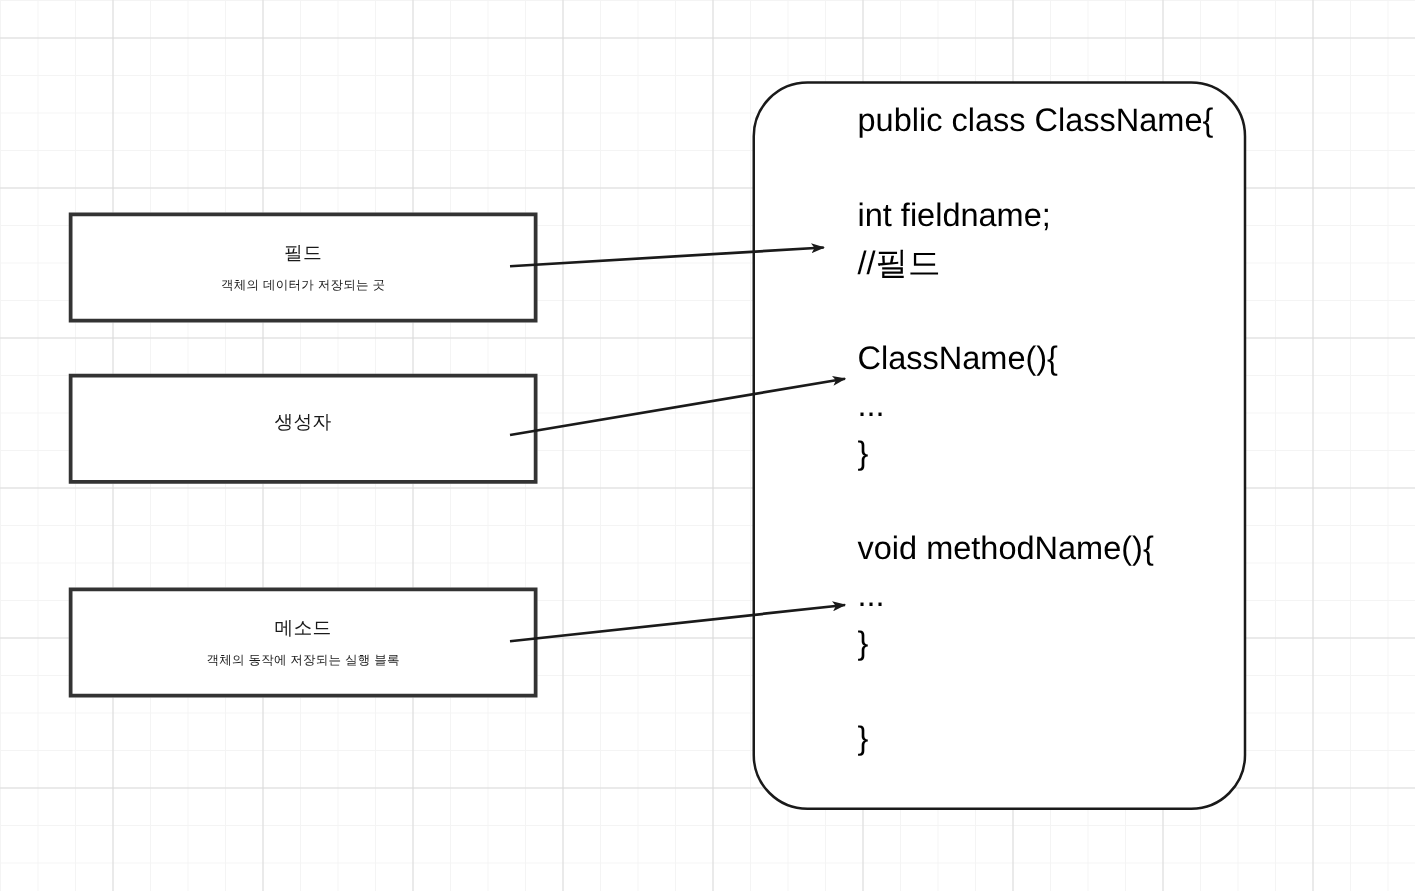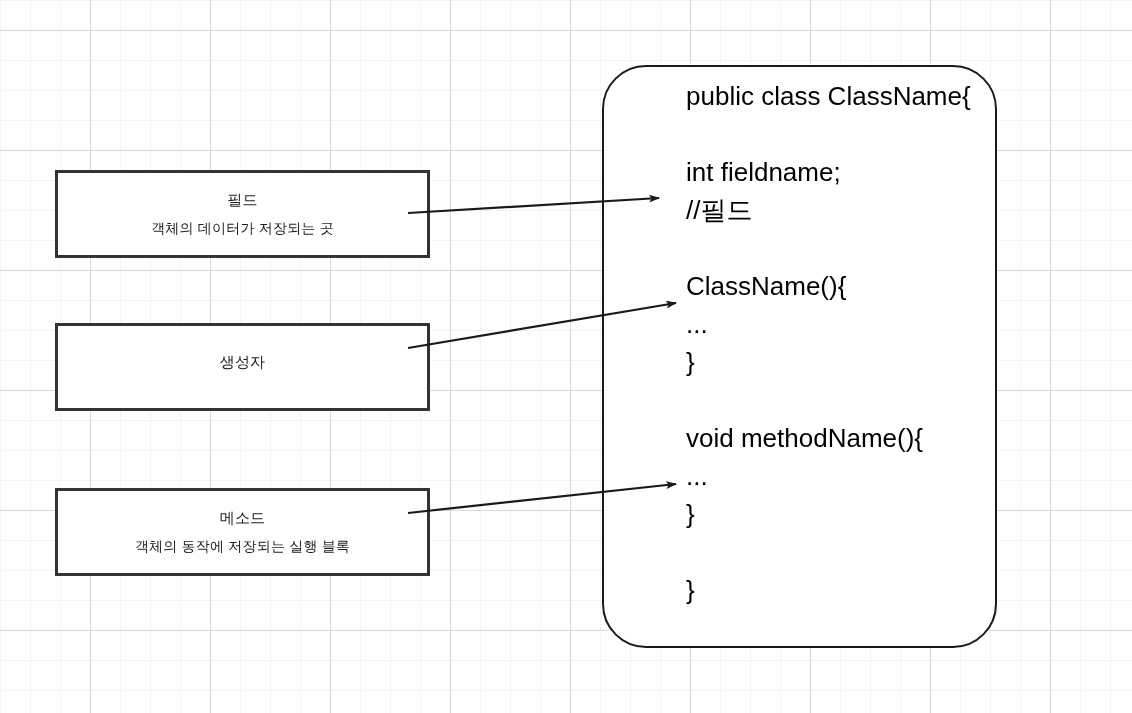--- a/index.html
+++ b/index.html
@@ -40,28 +40,28 @@
     margin-left: 22px;
   }
   .label-box .title {
     font-size: 15px;
     color: #1a1a1a;
     line-height: 1.35;
     margin-bottom: 9px;
     letter-spacing: 0.2px;
   }
   .label-box .desc {
-    font-size: 14px;
+    font-size: 10px;
     color: #1a1a1a;
     line-height: 1.35;
     letter-spacing: 0.2px;
   }
   #box-field   { top: 170px; }
-  #box-ctor    { top: 323px; }
-  #box-method  { top: 488px; }
+  #box-ctor    { top: 299px; }
+  #box-method  { top: 470px; }
 
   
   #code-panel {
     position: absolute;
     left: 602px;
     top: 65px;
     width: 395px;
     height: 583px;
     box-sizing: border-box;
     background: #ffffff;

